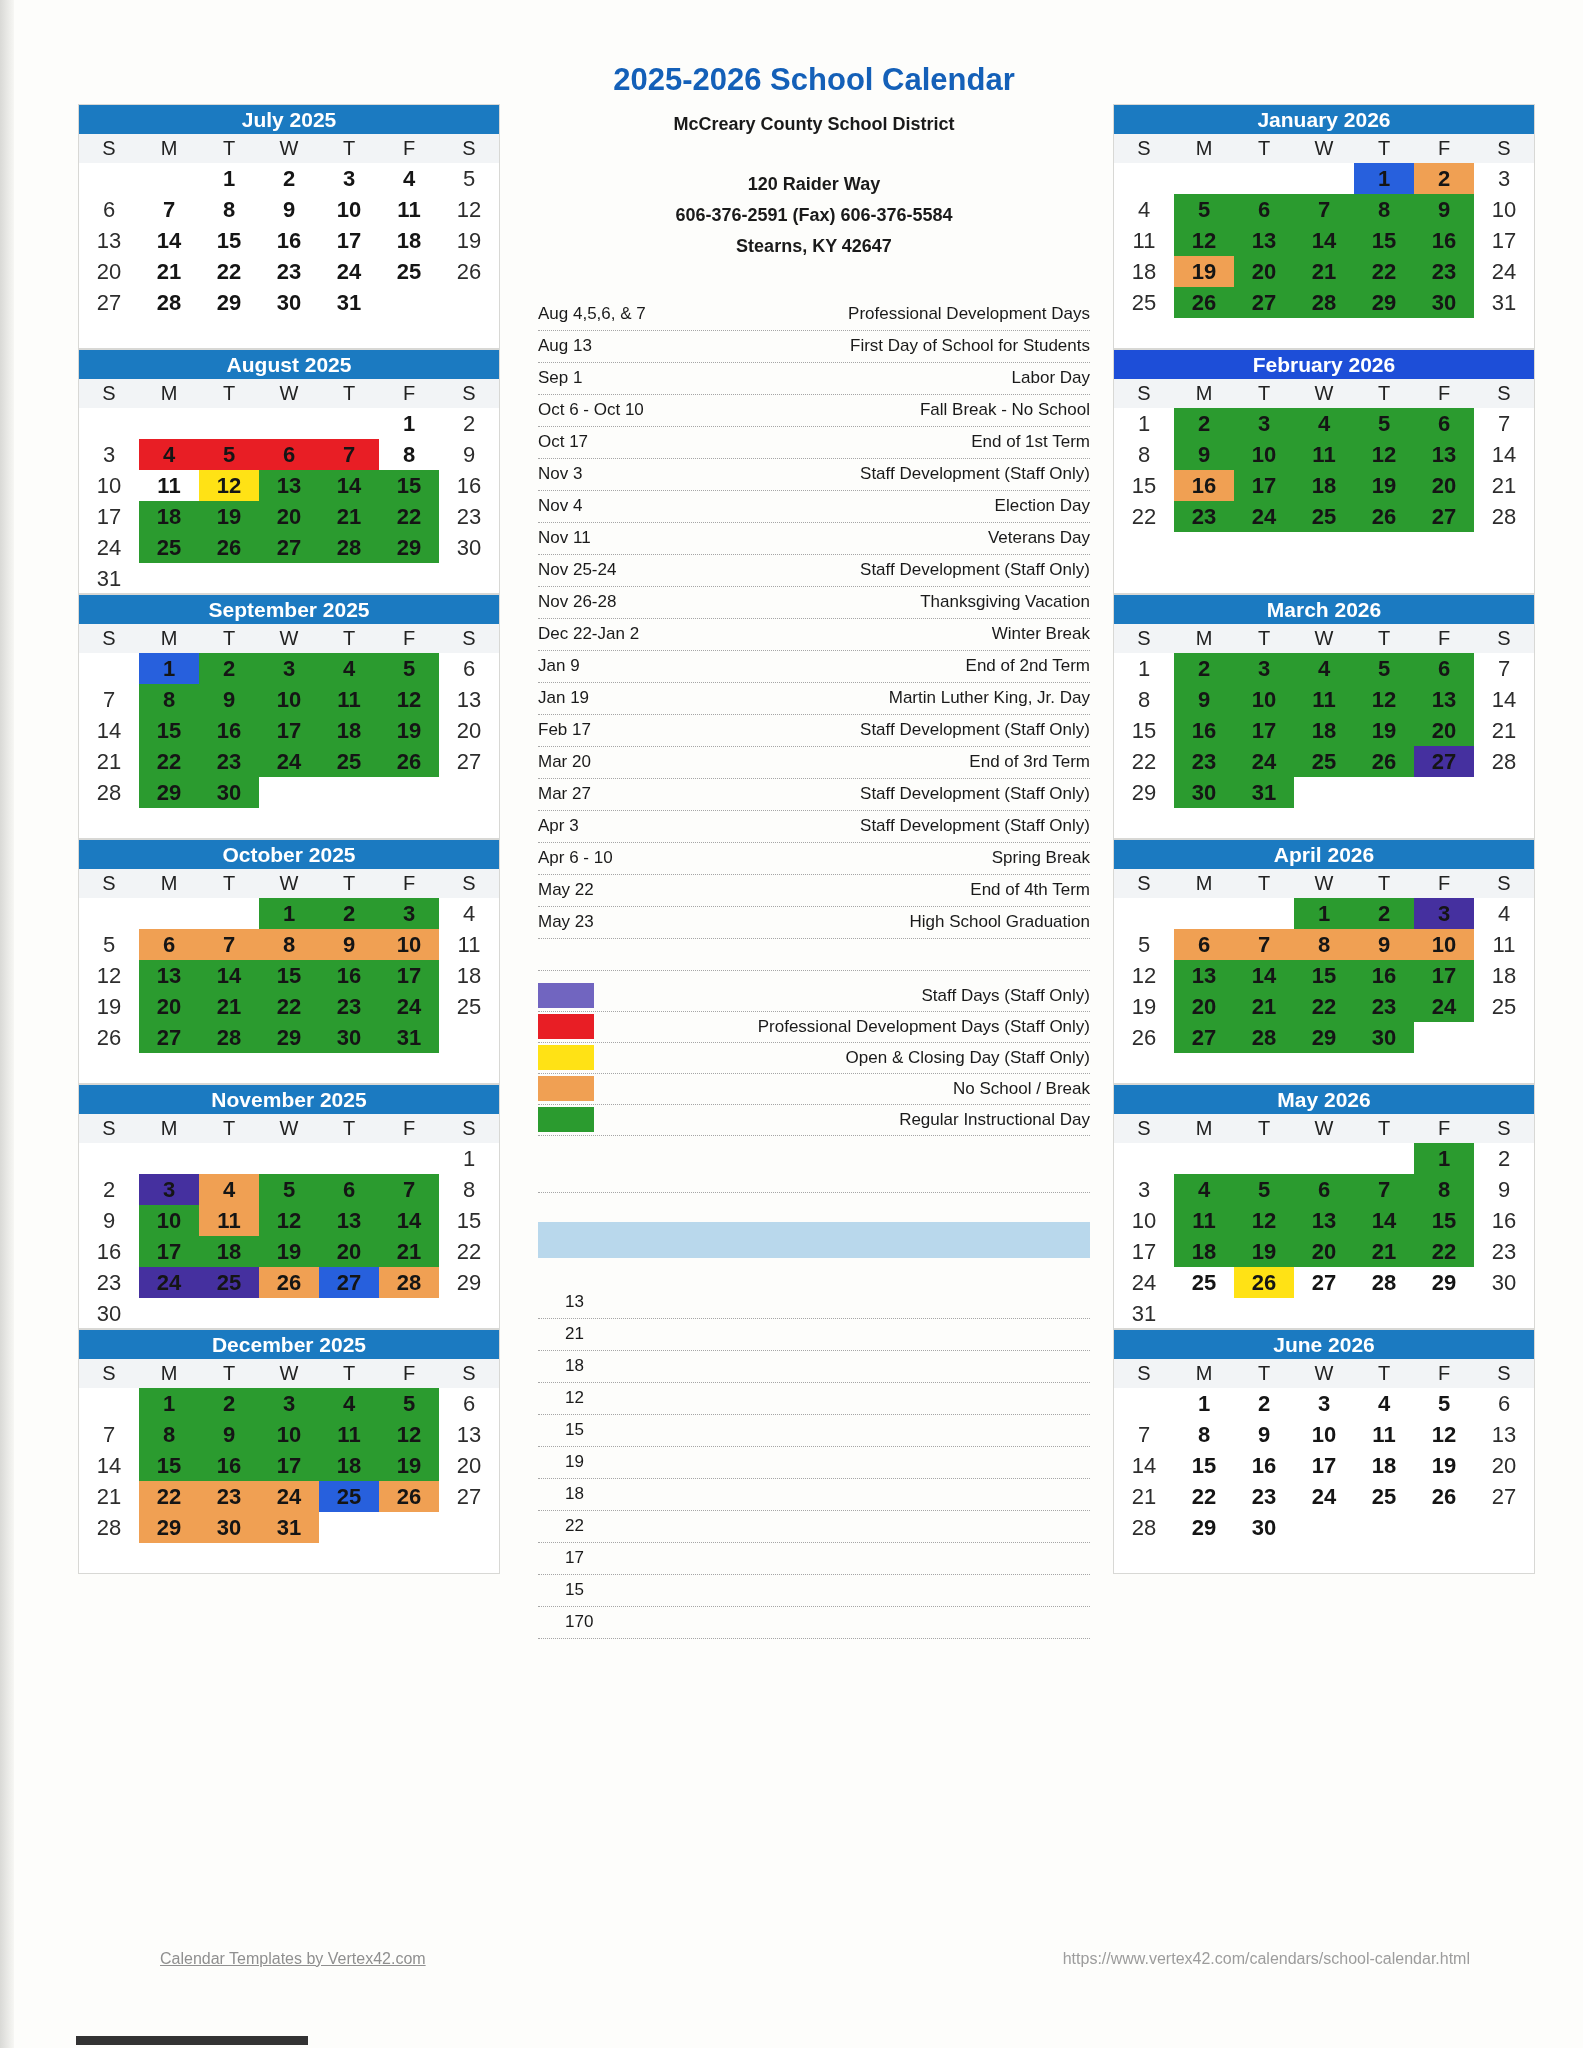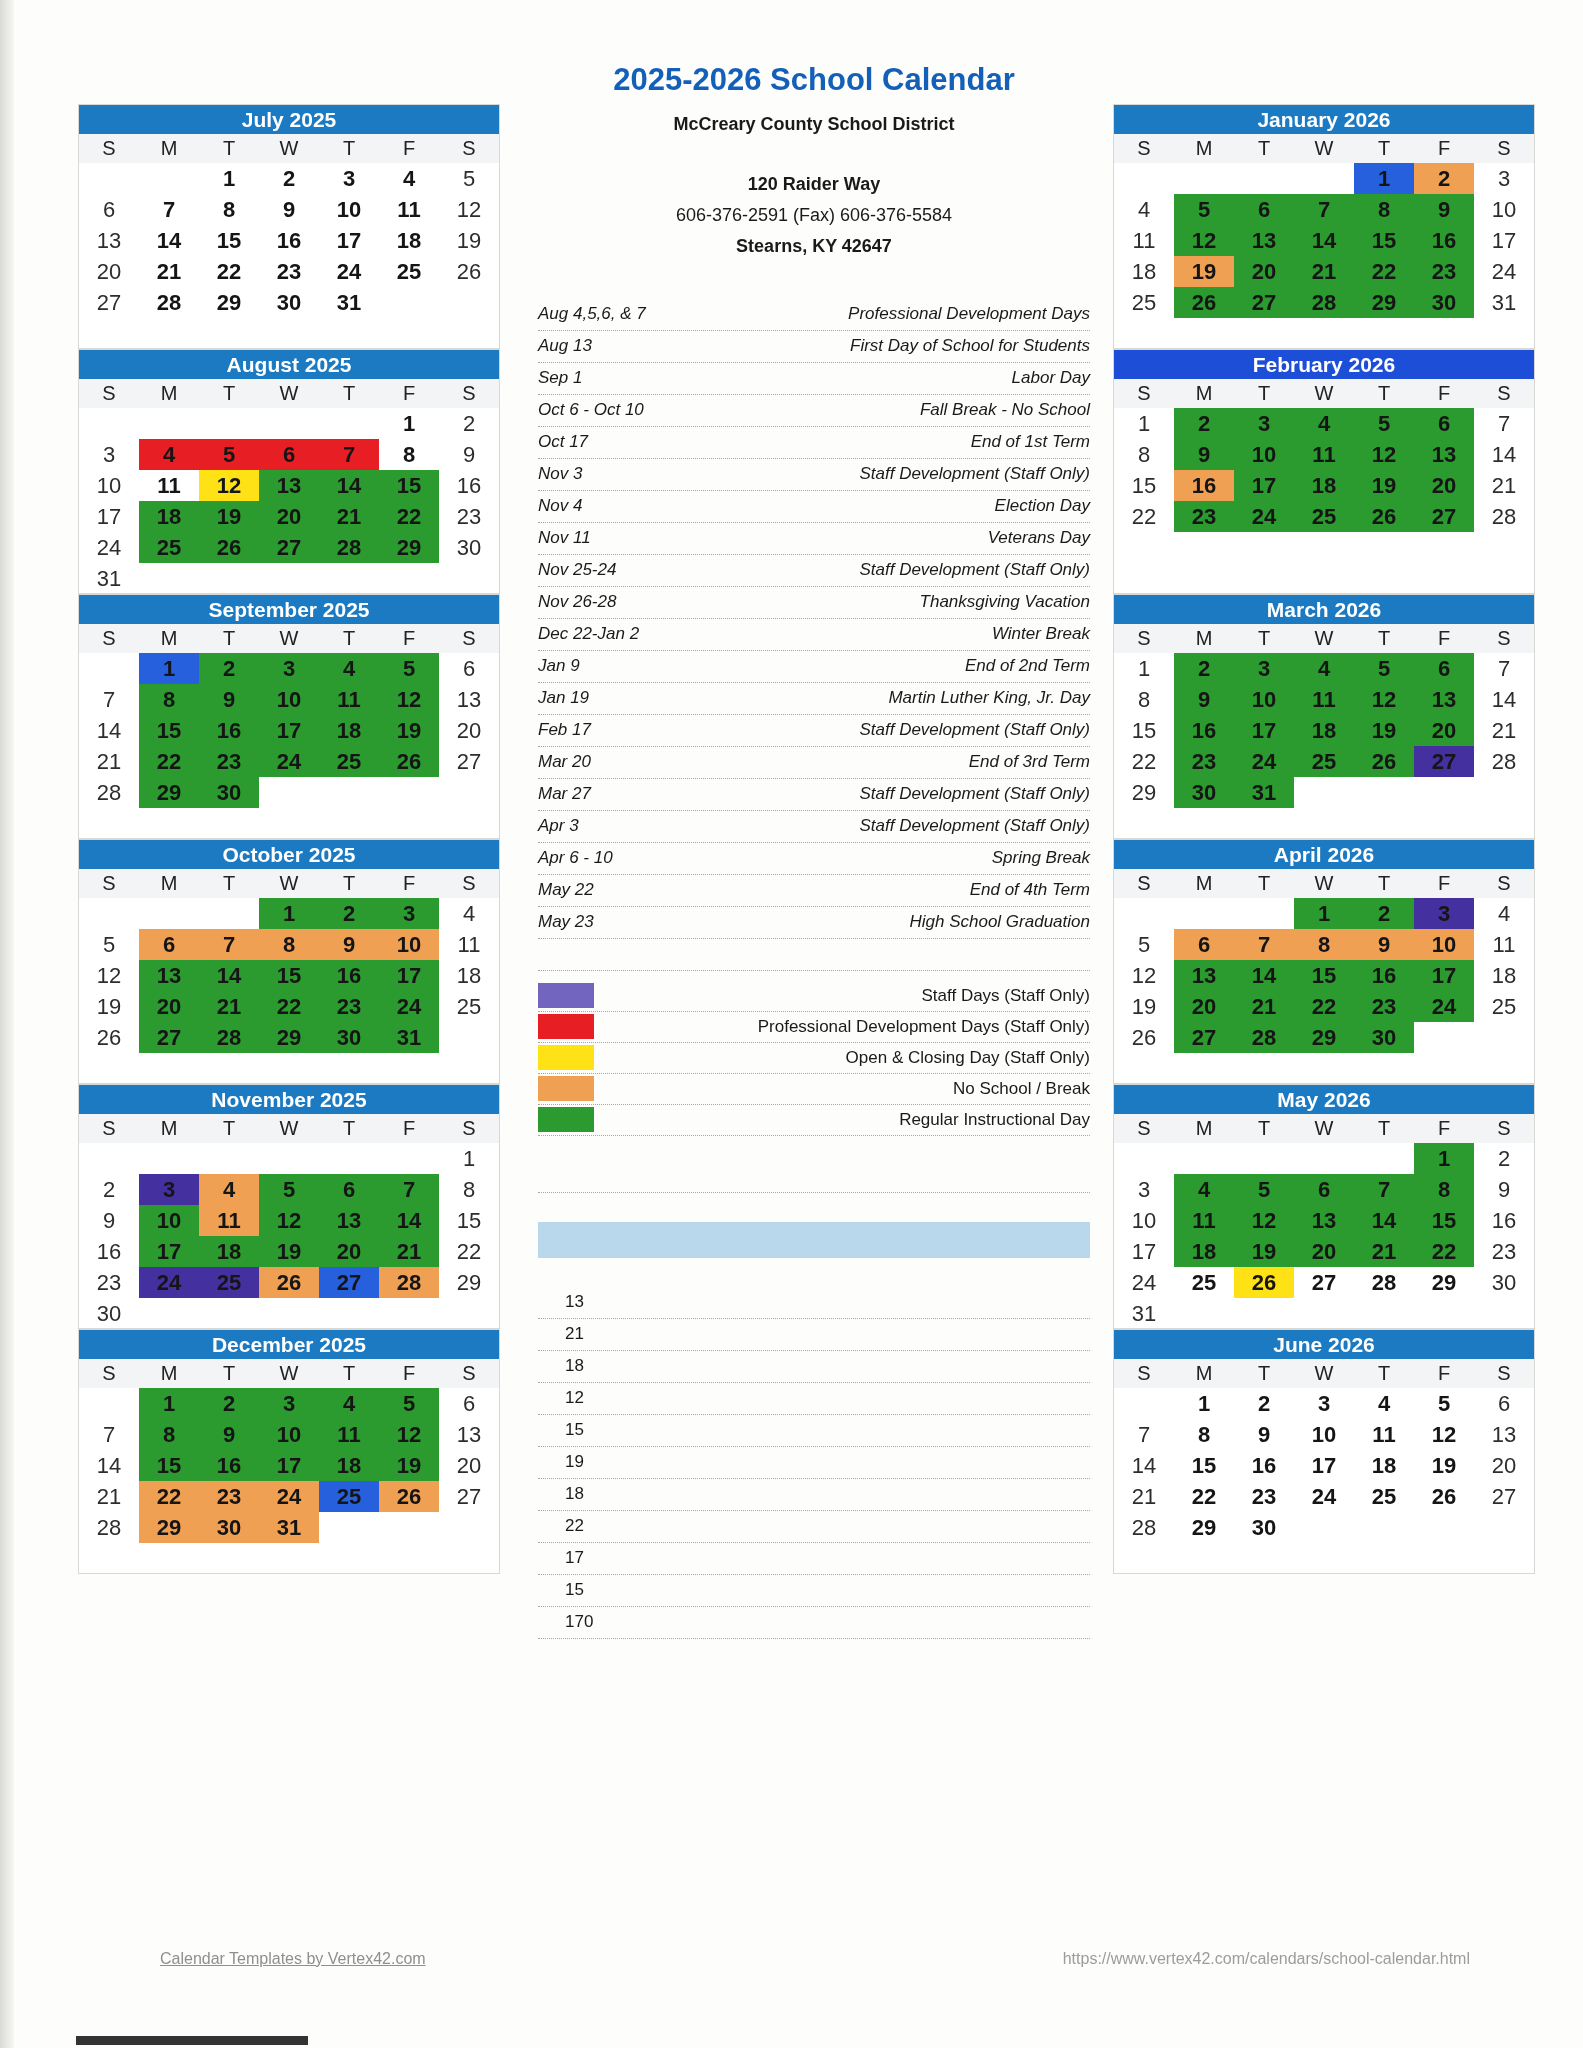--- a/index.html
+++ b/index.html
@@ -19,24 +19,24 @@
   .dgrid{display:grid;grid-template-columns:repeat(7,1fr);grid-auto-rows:31px;}
   .cell{text-align:center;line-height:31px;font-size:22px;font-weight:bold;color:#151515;}
   .cell.we{font-weight:400;color:#2d2d2d;}
 
   
   .mid{position:absolute;left:538px;top:0;width:552px;}
   .title{position:absolute;top:62px;width:100%;text-align:center;
          font-size:31px;font-weight:bold;}
   .district{position:absolute;top:114px;width:100%;text-align:center;font-size:18px;font-weight:bold;}
   .addr1{position:absolute;top:174px;width:100%;text-align:center;font-size:18px;font-weight:bold;}
-  .addr2{position:absolute;top:205px;width:100%;text-align:center;font-size:18px;font-weight:normal;}
+  .addr2{position:absolute;top:205px;width:100%;text-align:center;font-size:18px;font-weight:bold;}
   .addr3{position:absolute;top:236px;width:100%;text-align:center;font-size:18px;font-weight:bold;}
 
-  .events{position:absolute;top:299px;left:0;right:0;font-style:italic;}
+  .events{position:absolute;top:299px;left:0;right:0;}
   .ev{height:31px;line-height:30px;border-bottom:1px dotted #a6a6a6;display:flex;
       justify-content:space-between;font-size:17px;}
   .ev .edate{white-space:nowrap;}
   .ev .edesc{white-space:nowrap;text-align:right;}
   .ev.spacer{border-bottom:1px dotted #a6a6a6;}
 
   .legend{position:absolute;top:981px;left:0;right:0;}
   .lg{position:relative;height:30px;border-bottom:1px dotted #a6a6a6;display:flex;
       align-items:center;justify-content:flex-end;font-size:17px;}
   .sw{position:absolute;left:0;top:2px;width:56px;height:25px;}

